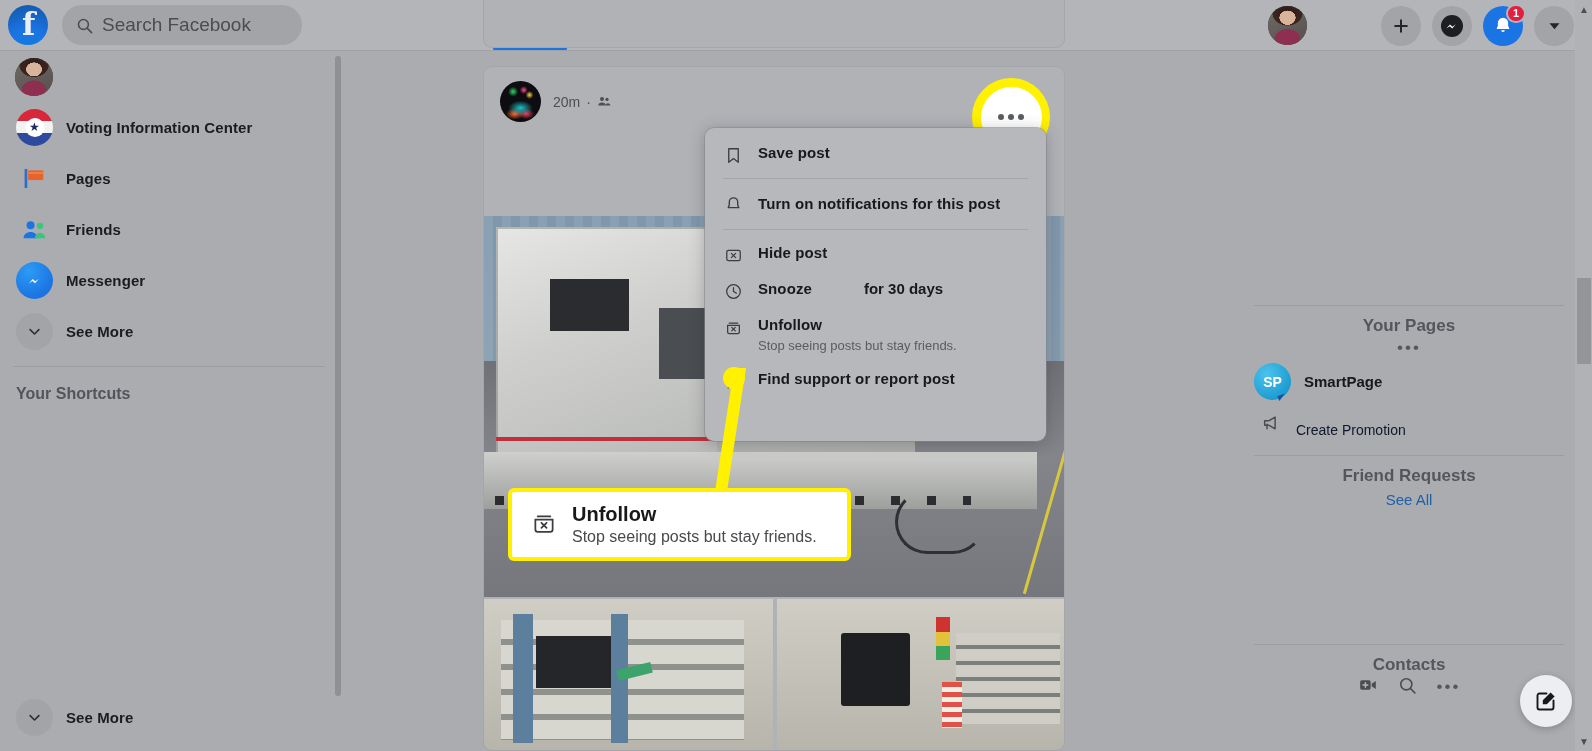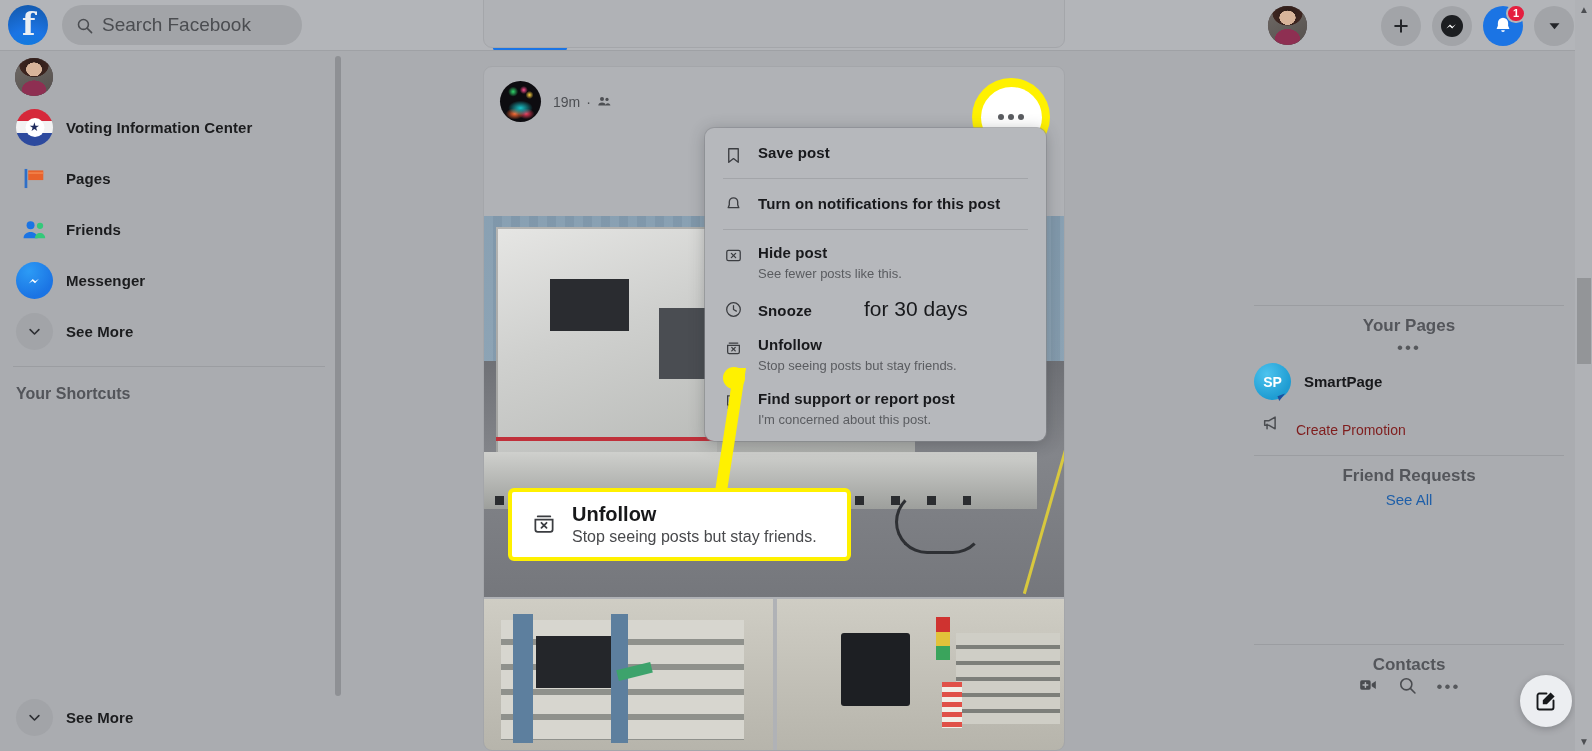--- a/index.html
+++ b/index.html
@@ -197,21 +197,21 @@
     background: #b6b8bc; border-radius: 9px;
     box-shadow: 0 2px 16px rgba(40,42,46,.30), 0 0 0 1px rgba(150,152,156,.6);
     padding: 8px 8px; z-index: 30;
   }
   .mi { display: flex; gap: 14px; padding: 7px 9px; border-radius: 7px; cursor: pointer; align-items: flex-start; }
   .mi-ico { width: 22px; flex: none; display: flex; justify-content: center; padding-top: 3px; color: #3b3d41; }
   .mi-body { flex: 1; min-width: 0; }
   .mi-title { font-size: 15px; color: #18191c; font-weight: 600; letter-spacing: .1px; line-height: 20px; }
   .mi-sub { font-size: 13px; color: #5a5c60; line-height: 19px; margin-top: 1px; }
   .mi-row { display: flex; align-items: baseline; }
-  .mi-row .snooze-dur { margin-left: 52px; font-size: 21px; color: #18191c; font-weight: 400; }
+  .mi-row .snooze-dur { margin-left: 52px; font-size: 15px; color: #18191c; font-weight: 700; }
   .mi-sep { height: 1px; background: #a3a5a9; margin: 6px 10px; }
 
   
   .callout {
     position: absolute; left: 508px; top: 488px; width: 343px; height: 73px;
     background: #fff; border: 4px solid #fff100; border-radius: 6px;
     display: flex; align-items: center; gap: 14px; padding: 0 18px; z-index: 40;
   }
   .callout-ico { width: 28px; flex: none; color: #3b3d41; }
   .callout-title { font-size: 20px; font-weight: 700; color: #17181a; line-height: 24px; }
@@ -240,21 +240,21 @@
     background: radial-gradient(circle at 35% 30%, #4cc3ee, #1e9cd2 70%);
     color: #fff; font-size: 14px; font-weight: bold;
     display: flex; align-items: center; justify-content: center; position: relative;
   }
   .sp-cursor {
     position: absolute; right: 1px; bottom: 1px; width: 0; height: 0;
     border-left: 8px solid #1b4f9e; border-bottom: 5px solid transparent;
     border-right: 4px solid transparent; transform: rotate(-20deg);
   }
   .rr-name { font-size: 15px; font-weight: 600; color: #17181b; }
-  .rr-sub { font-size: 14px; color: #7f1d1d; margin-top: 9px; }
+  .rr-sub { font-size: 14px; color: #0f172a; margin-top: 9px; }
   .rr-divider { height: 1px; background: #9b9da1; margin: 10px 10px; }
   .rr-icons { display: flex; align-items: center; gap: 20px; color: #4a4c50; }
 
   .fab {
     position: absolute; right: 20px; bottom: 24px; width: 52px; height: 52px;
     border-radius: 50%; background: #eceef1;
     box-shadow: 0 2px 7px rgba(40,42,46,.28);
     display: flex; align-items: center; justify-content: center; color: #16181b; cursor: pointer;
   }
 
@@ -416,21 +416,21 @@
   </div>
   <div class="sb-left"></div>
 
   <div class="feed">
     <div class="card-peek"></div>
 
     <div class="post-card">
       <div class="post-head">
         <div class="page-ava"></div>
         <div class="post-meta">
-          <span>19m</span>
+          <span>20m</span>
           <span>·</span>
           <svg width="15" height="15" viewBox="0 0 24 24" fill="#4d4f53">
             <circle cx="8" cy="8" r="3.2"></circle>
               <circle cx="16" cy="8.6" r="2.6"></circle>
             <path d="M2 18.5c0-3 2.6-4.8 6-4.8s6 1.8 6 4.8z"></path>
             <path d="M13.4 18.5c0-2.4 1.8-3.9 4-3.9s4 1.5 4 3.9z"></path>
           </svg>
         </div>
       </div>
 
@@ -507,21 +507,20 @@
     <div class="mi">
       <span class="mi-ico">
         <svg width="19" height="19" viewBox="0 0 24 24" fill="none" stroke="#3b3d41" stroke-width="1.6">
           <rect x="3.5" y="5.5" width="17" height="13" rx="2.2"></rect>
           <line x1="9.3" y1="9.3" x2="14.7" y2="14.7" stroke-linecap="round"></line>
           <line x1="14.7" y1="9.3" x2="9.3" y2="14.7" stroke-linecap="round"></line>
         </svg>
       </span>
       <span class="mi-body">
         <span class="mi-title" style="display:block">Hide post</span>
-        <span class="mi-sub" style="display:block">See fewer posts like this.</span>
       </span>
     </div>
 
     <div class="mi">
       <span class="mi-ico">
         <svg width="19" height="19" viewBox="0 0 24 24" fill="none" stroke="#3b3d41" stroke-width="1.6">
           <circle cx="12" cy="12" r="8.6"></circle>
           <polyline points="12,7 12,12 15.6,14" stroke-linecap="round" stroke-linejoin="round"></polyline>
         </svg>
       </span>
@@ -551,21 +550,20 @@
     <div class="mi">
       <span class="mi-ico">
         <svg width="19" height="19" viewBox="0 0 24 24" fill="none" stroke="#3b3d41" stroke-width="1.6">
           <path d="M4.6 4.8h14.8v11.4H9.3L5.6 19.6v-3.4H4.6z"></path>
           <line x1="12" y1="7.8" x2="12" y2="11.6" stroke-linecap="round"></line>
           <circle cx="12" cy="13.7" r=".8" fill="#3b3d41"></circle>
         </svg>
       </span>
       <span class="mi-body">
         <span class="mi-title" style="display:block">Find support or report post</span>
-        <span class="mi-sub" style="display:block">I'm concerned about this post.</span>
       </span>
     </div>
   </div>
 
   <svg class="leader" viewBox="0 0 40 130" preserveAspectRatio="none">
     <polygon points="22,0 34,0 14,130 2,130" fill="#fff100"></polygon>
   </svg>
   <div class="leader-dot"></div>
 
   <div class="callout">

